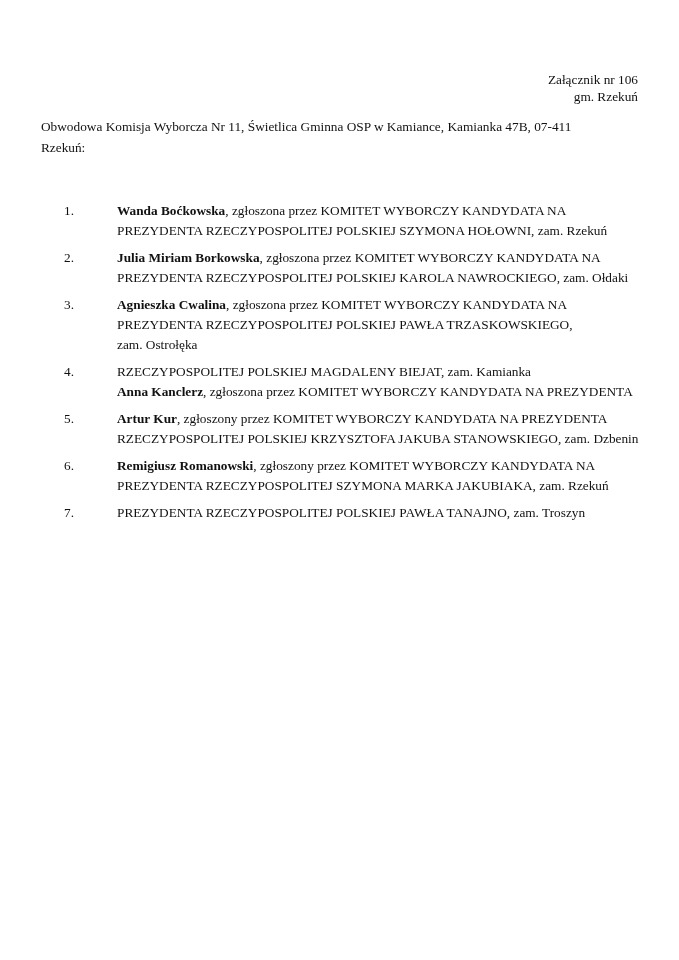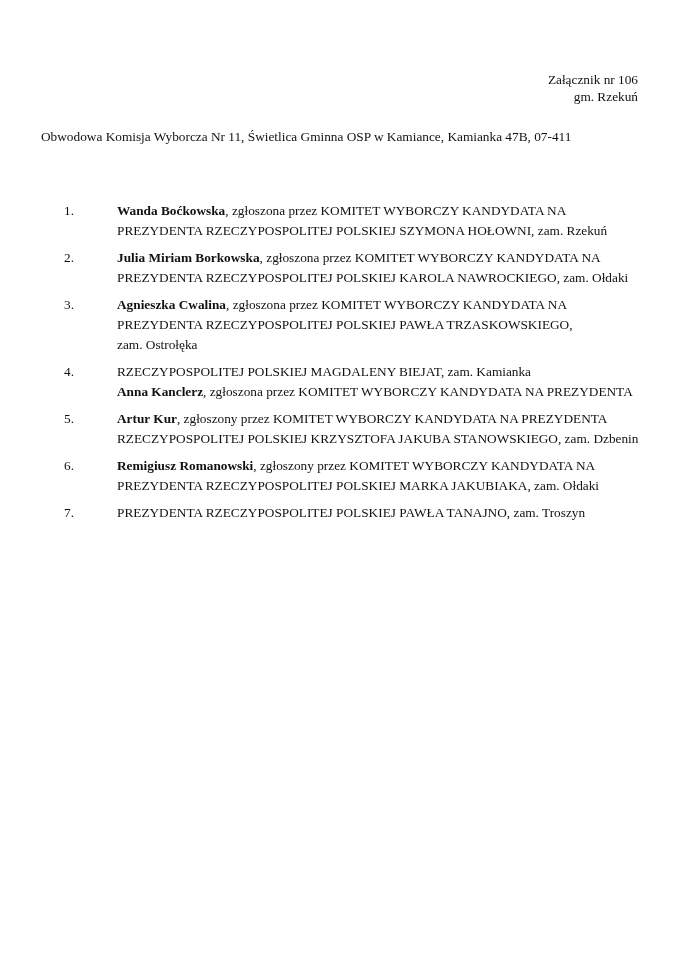--- a/index.html
+++ b/index.html
@@ -26,21 +26,21 @@
     position: absolute;
     right: 41px;
     top: 71px;
     text-align: right;
     line-height: 17px;
   }
   .header-right div { white-space: nowrap; }
   .commission {
     position: absolute;
     left: 41px;
-    top: 126px;
+    top: 116px;
     width: 600px;
     line-height: 21px;
   }
   .commission div { white-space: nowrap; }
   .list {
     position: absolute;
     left: 0;
     top: 201px;
     width: 679px;
     margin: 0;
@@ -71,20 +71,21 @@
 
 <div class="page">
 
   <div class="header-right">
     <div>Załącznik nr 106</div>
     <div>gm. Rzekuń</div>
   </div>
 
   <div class="commission">
     <div>Obwodowa Komisja Wyborcza Nr 11, Świetlica Gminna OSP w Kamiance, Kamianka 47B, 07-411</div>
+    <div>Rzekuń:</div>
   </div>
 
   <ol class="list">
 
     <li class="list-item">
       <span class="item-num">1.</span>
       <div class="item-body">
         <div class="line"><b>Wanda Boćkowska</b><span>, zgłoszona przez KOMITET WYBORCZY KANDYDATA NA</span></div>
         <div class="line">PREZYDENTA RZECZYPOSPOLITEJ POLSKIEJ SZYMONA HOŁOWNI, zam. Rzekuń</div>
       </div>
@@ -120,21 +121,21 @@
       <div class="item-body">
         <div class="line"><b>Artur Kur</b><span>, zgłoszony przez KOMITET WYBORCZY KANDYDATA NA PREZYDENTA</span></div>
         <div class="line">RZECZYPOSPOLITEJ POLSKIEJ KRZYSZTOFA JAKUBA STANOWSKIEGO, zam. Dzbenin</div>
       </div>
     </li>
 
     <li class="list-item">
       <span class="item-num">6.</span>
       <div class="item-body">
         <div class="line"><b>Remigiusz Romanowski</b><span>, zgłoszony przez KOMITET WYBORCZY KANDYDATA NA</span></div>
-        <div class="line">PREZYDENTA RZECZYPOSPOLITEJ POLSKIEJ MARKA JAKUBIAKA, zam. Ołdaki</div>
+        <div class="line">PREZYDENTA RZECZYPOSPOLITEJ SZYMONA MARKA JAKUBIAKA, zam. Rzekuń</div>
       </div>
     </li>
 
     <li class="list-item">
       <span class="item-num">7.</span>
       <div class="item-body">
         <div class="line">PREZYDENTA RZECZYPOSPOLITEJ POLSKIEJ PAWŁA TANAJNO, zam. Troszyn</div>
       </div>
     </li>
   </ol>

